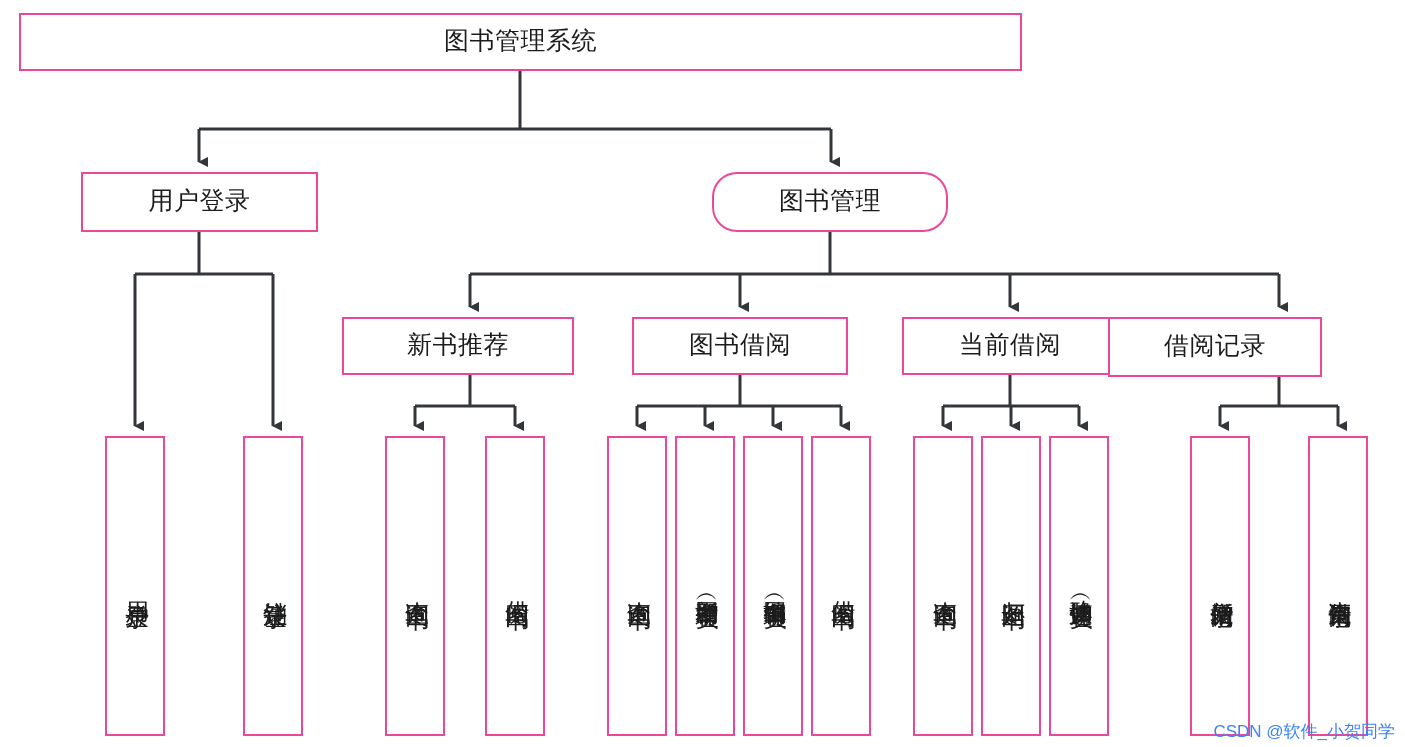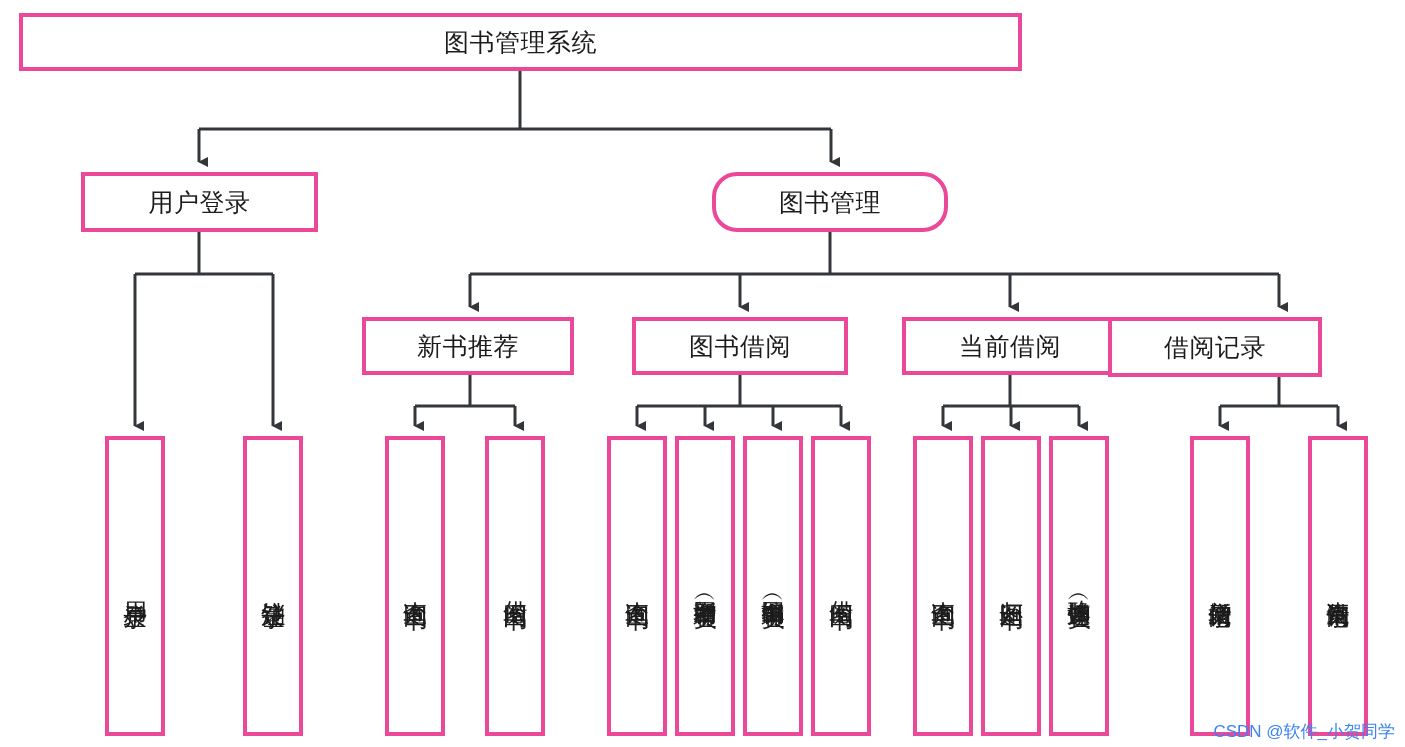--- a/index.html
+++ b/index.html
@@ -23,26 +23,27 @@
     position: absolute;
     left: 0;
     top: 0;
     width: 1405px;
     height: 747px;
   }
   .node {
     position: absolute;
     box-sizing: border-box;
     background: #ffffff;
-    border: 4px solid #ec4899;
+    border: 2px solid #ec4899;
     display: flex;
     align-items: center;
     justify-content: center;
     color: #1c1c1c;
     z-index: 2;
+    font-family: Liberation Mono, monospace;
   }
   .node .label {
     display: block;
     text-align: center;
     line-height: 1.08;
     letter-spacing: 0.5px;
   }
   
   .node.horiz .label {
     font-size: 25px;
@@ -139,21 +140,21 @@
     <span class="label">图书管理系统</span>
   </div>
 
   <div class="node horiz" style="left:81px; top:172px; width:237px; height:60px;">
     <span class="label">用户登录</span>
   </div>
   <div class="node horiz" style="left:712px; top:172px; width:236px; height:60px;border-radius:25px;">
     <span class="label">图书管理</span>
   </div>
 
-  <div class="node horiz" style="left:362px; top:317px; width:212px; height:58px;">
+  <div class="node horiz" style="left:342px; top:317px; width:232px; height:58px;">
     <span class="label">新书推荐</span>
   </div>
   <div class="node horiz" style="left:632px; top:317px; width:216px; height:58px;">
     <span class="label">图书借阅</span>
   </div>
   <div class="node horiz" style="left:902px; top:317px; width:216px; height:58px;">
     <span class="label">当前借阅</span>
   </div>
   <div class="node horiz" style="left:1108px; top:317px; width:214px; height:60px;">
     <span class="label">借阅记录</span>

